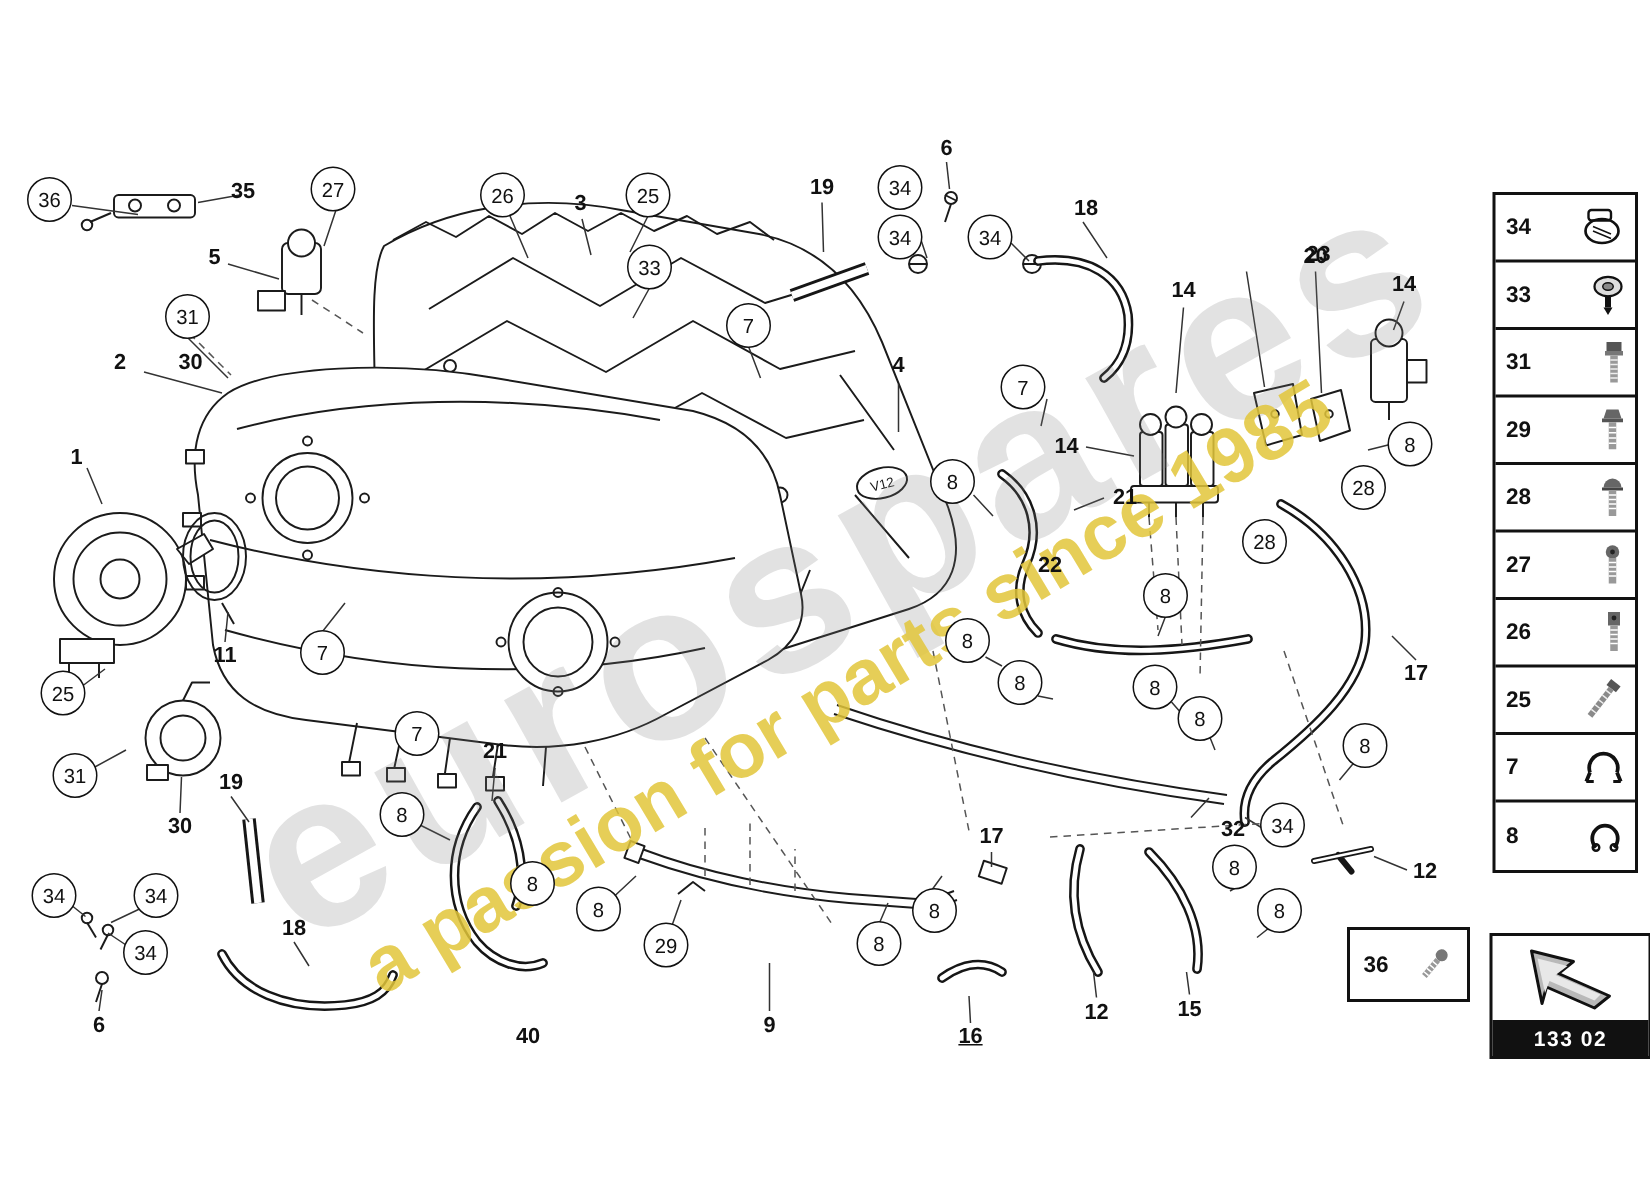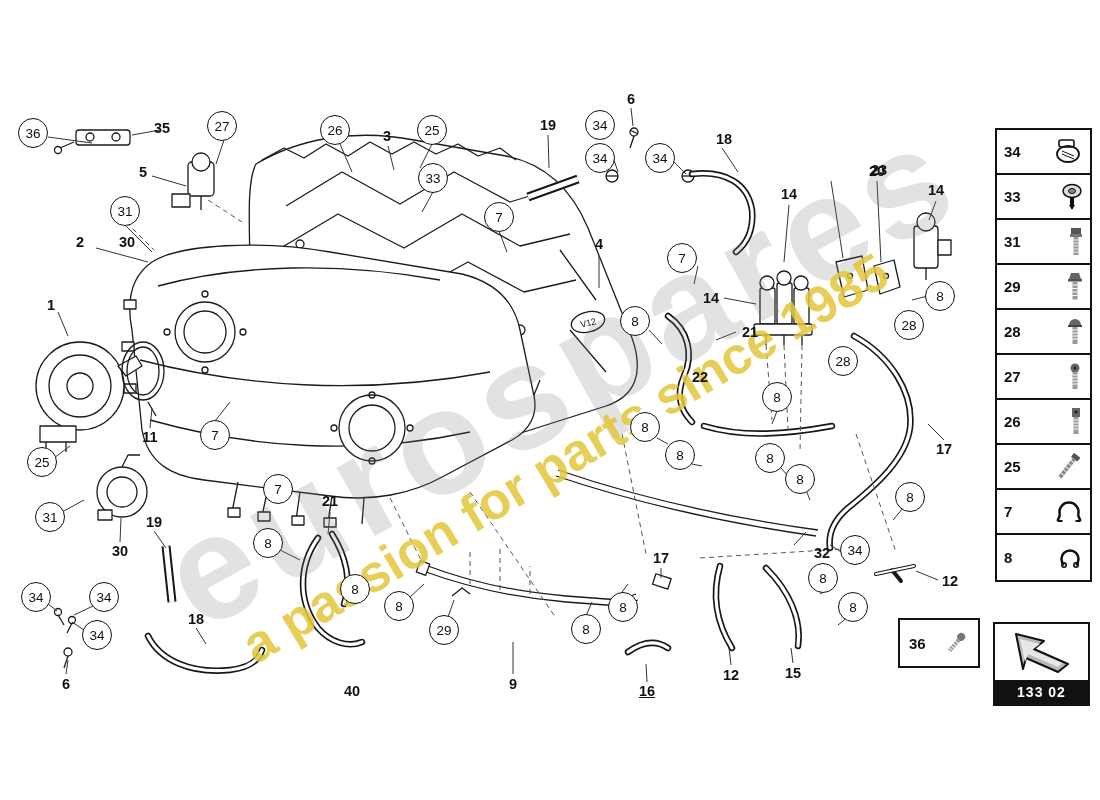--- a/index.html
+++ b/index.html
@@ -48,21 +48,21 @@
   .legend-icon svg{display:block;}
 
   .inset{
     position:absolute;left:898px;top:618px;width:82px;height:50px;z-index:10;
     border:2px solid #111;background:#fff;box-sizing:border-box;
     display:flex;align-items:center;justify-content:space-between;padding:0 9px;
   }
   .inset-num{font-size:15px;font-weight:600;}
 
   .arrowbox{
-    position:absolute;left:993px;top:622px;width:97px;z-index:10;
+    position:absolute;left:993px;top:622px;width:108px;z-index:10;
     border:2px solid #111;background:#fff;box-sizing:border-box;cursor:pointer;
   }
   .arrowbox .art{height:56px;display:flex;align-items:center;justify-content:center;}
   .codebar{
     height:24px;background:#111;color:#fff;
     display:flex;align-items:center;justify-content:center;
     font-size:14px;font-weight:700;letter-spacing:1px;
   }
 </style>
 </head>

